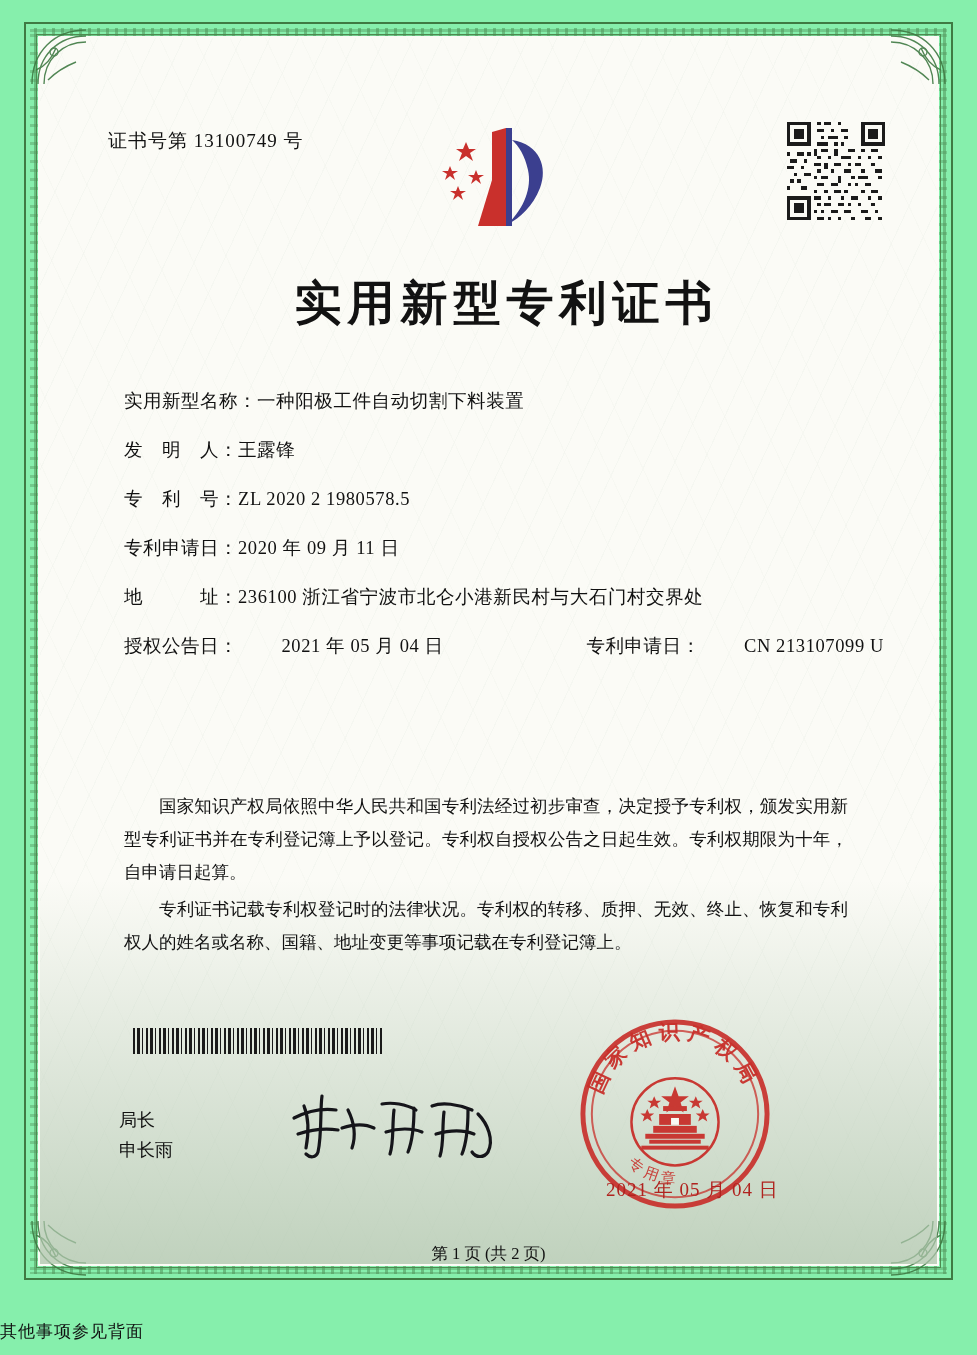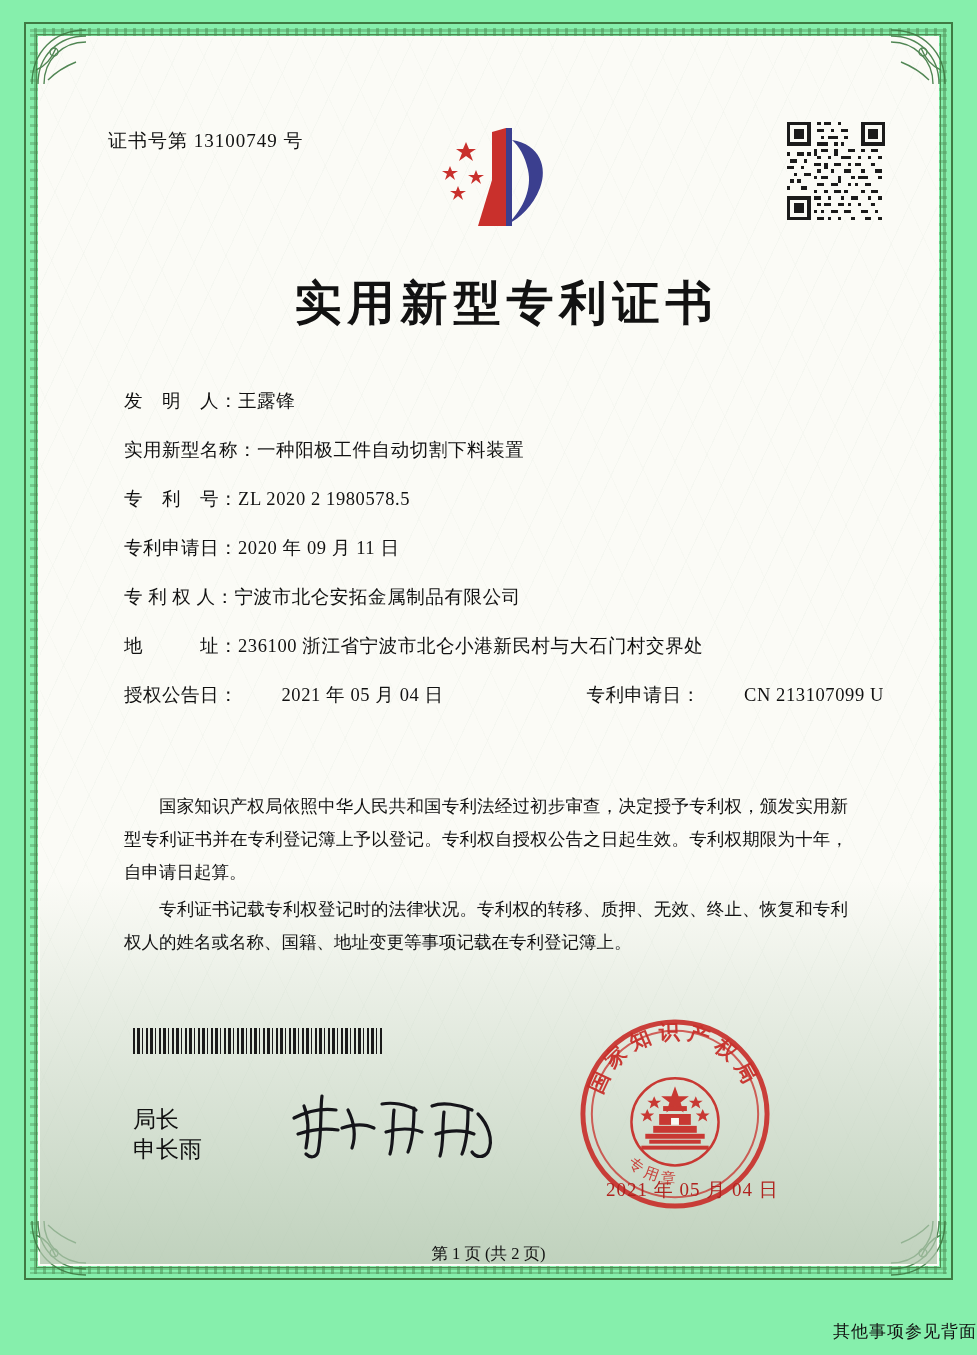--- a/index.html
+++ b/index.html
@@ -163,22 +163,22 @@
     left: 133px; top: 1028px;
     width: 250px; height: 26px;
     background: repeating-linear-gradient(90deg,
       #1a1a1a 0 2px, rgba(0,0,0,0) 2px 4px,
       #1a1a1a 4px 7px, rgba(0,0,0,0) 7px 9px,
       #1a1a1a 9px 10px, rgba(0,0,0,0) 10px 13px);
   }
 
   .sign-block {
     position: absolute;
-    left: 133px; top: 1105px;
-    font-size: 23px;
+    left: 119px; top: 1105px;
+    font-size: 18px;
     line-height: 30px;
     color: #111;
   }
   .signature {
     position: absolute;
     left: 282px; top: 1088px;
     width: 230px; height: 76px;
   }
   .seal {
     position: absolute;
@@ -197,21 +197,21 @@
     left: 0; top: 1243px;
     width: 977px;
     text-align: center;
     font-size: 16.5px;
     color: #111;
   }
   .footer-note {
     position: absolute;
     left: 0; top: 1320px;
     width: 977px;
-    text-align: right;
+    text-align: left;
     font-size: 17px;
     color: #111;
     letter-spacing: 1px;
   }
 </style>
 </head>
 <body>
 
 <div class="page">
 
@@ -389,43 +389,39 @@
         <polygon points="38,64 40,69 46,69 41,72 43,78 38,74 33,78 35,72 30,69 36,69"></polygon>
         <polygon points="56,48 58,53 64,53 59,56 61,62 56,58 51,62 53,56 48,53 54,53"></polygon>
       </g>
     </svg>
 
     <div class="title">实用新型专利证书</div>
 
     <div class="fields">
 
       <div class="field-row">
+        <span class="field-label">实用新型名称：</span>
+        <span class="field-value">一种阳极工件自动切割下料装置</span>
+      </div>
+
+      <div class="field-row">
         <span class="field-label">发　明　人：</span>
         <span class="field-value">王露锋</span>
-      </div>
-
-      <div class="field-row">
-        <span class="field-label">实用新型名称：</span>
-        <span class="field-value">一种阳极工件自动切割下料装置</span>
       </div>
 
       <div class="field-row">
         <span class="field-label">专　利　号：</span>
         <span class="field-value">ZL 2020 2 1980578.5</span>
       </div>
 
       <div class="field-row">
         <span class="field-label">专利申请日：</span>
         <span class="field-value">2020 年 09 月 11 日</span>
       </div>
 
-      <div class="field-row">
-        <span class="field-label">专 利 权 人：</span>
-        <span class="field-value">宁波市北仑安拓金属制品有限公司</span>
-      </div>
 
       <div class="field-row">
         <span class="field-label">地　　　址：</span>
         <span class="field-value">236100 浙江省宁波市北仑小港新民村与大石门村交界处</span>
       </div>
 
       <div class="field-row two-col">
         <span class="field-label">授权公告日：</span>
         <span class="field-value">2021 年 05 月 04 日</span>
         <span class="spacer"></span>

